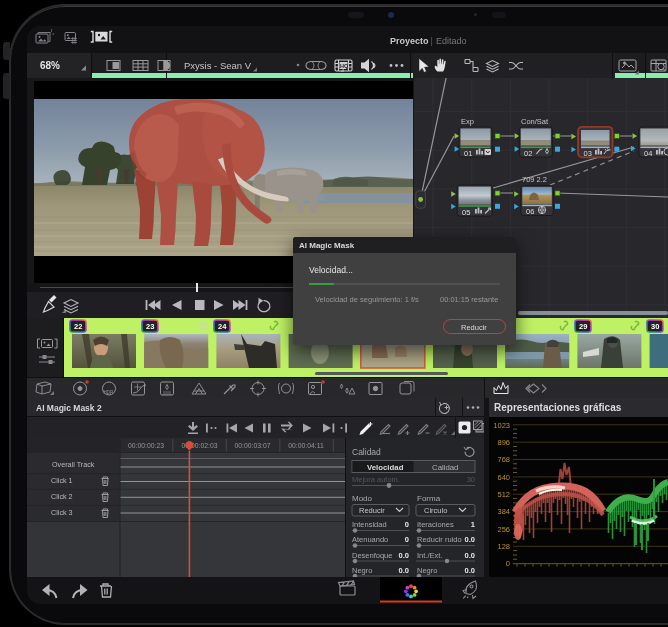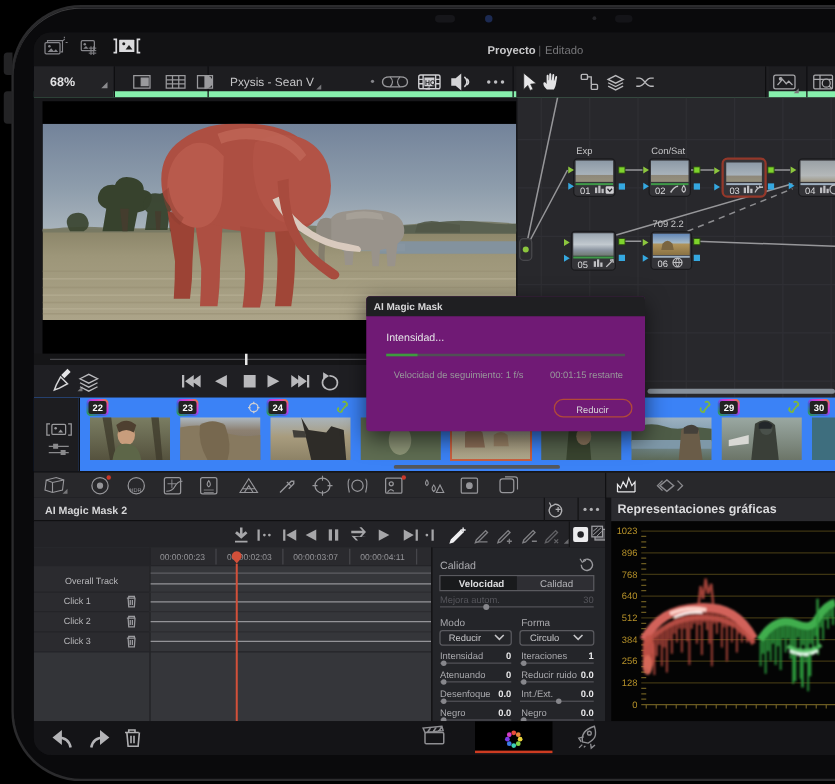--- a/index.html
+++ b/index.html
@@ -384,21 +384,21 @@
             <rect x="141" y="68.7" width="5" height="5"></rect>
             <rect x="200.3" y="68.7" width="5" height="5"></rect>
           <rect x="81" y="125.8" width="5" height="5"></rect>
             <rect x="141" y="125.8" width="5" height="5"></rect>
         </g>
 
         <rect x="104" y="233" width="150" height="4" rx="2" fill="#87909a"></rect>
       </svg>
     </div>
 
-    <div class="abs" id="clipstrip" style="left:27px;top:318px;width:641px;height:59px;background:#3b82f6;">
+    <div class="abs" id="clipstrip" style="left:27px;top:318px;width:641px;height:59px;background:#bef264;">
       <svg width="641" height="59" viewBox="0 0 641 59">
         <defs>
           <linearGradient id="bdg" x1="0" y1="1" x2="1" y2="0">
             <stop offset="0" stop-color="#2e9e4a"></stop>
               <stop offset="0.35" stop-color="#3a62d8"></stop>
               <stop offset="0.62" stop-color="#c43ae0"></stop>
               <stop offset="0.85" stop-color="#e84aa8"></stop>
               <stop offset="1" stop-color="#e0842a"></stop>
           </linearGradient>
           <linearGradient id="t0" x1="0" y1="0" x2="0" y2="1">
@@ -848,24 +848,24 @@
         </g>
 
         <g fill="none" stroke="#8e8e92" stroke-width="1.1">
           <path d="M439 16.5 c-1 -5.5 1.5 -10 9.5 -12.5 c2.5 8 0 10.5 -5 13.5 l-4.5 -1 z"></path>
           <path d="M440 12.5 l-4 1 2 3 M445.5 18 l0.5 3.5 3 -2.5 M438.8 18.7 l-2.6 2.6 M441.3 19.7 l-1.2 1.2"></path>
           <circle cx="444.5" cy="9.5" r="1.5"></circle>
         </g>
       </svg>
     </div>
 
-    <div class="abs" id="dialog" style="left:293px;top:237px;width:223px;height:108px;background:#701a75;border-radius:3px;box-shadow:0 6px 18px rgba(0,0,0,.6);">
+    <div class="abs" id="dialog" style="left:293px;top:237px;width:223px;height:108px;background:#404040;border-radius:3px;box-shadow:0 6px 18px rgba(0,0,0,.6);">
       <div class="abs" style="left:0;top:0;width:223px;height:16px;background:#1f1f22;border-radius:3px 3px 0 0;"></div>
       <div class="t" style="left:6px;top:3.5px;font-size:8px;font-weight:bold;color:#d8d8da;">AI Magic Mask</div>
-      <div class="t" style="left:16px;top:28px;font-size:8.5px;color:#e6e6e8;">Intensidad...</div>
+      <div class="t" style="left:16px;top:28px;font-size:8.5px;color:#e6e6e8;">Velocidad...</div>
       <div class="abs" style="left:16px;top:46px;width:191px;height:1.5px;background:#505055;"></div>
       <div class="abs" style="left:16px;top:46px;width:25px;height:1.5px;background:#3f9a3f;"></div>
       <div class="t" style="left:22px;top:58px;font-size:7.5px;color:#98989b;">Velocidad de seguimiento: 1 f/s</div>
       <div class="t" style="left:147px;top:58px;font-size:7.5px;color:#98989b;">00:01:15 restante</div>
       <div class="abs" style="left:150px;top:82px;width:63px;height:15px;border:1px solid #b24a38;border-radius:8px;">
         <div class="t" style="left:17px;top:3px;font-size:7.5px;color:#d8d8da;">Reducir</div>
       </div>
     </div>
 
   </div>

